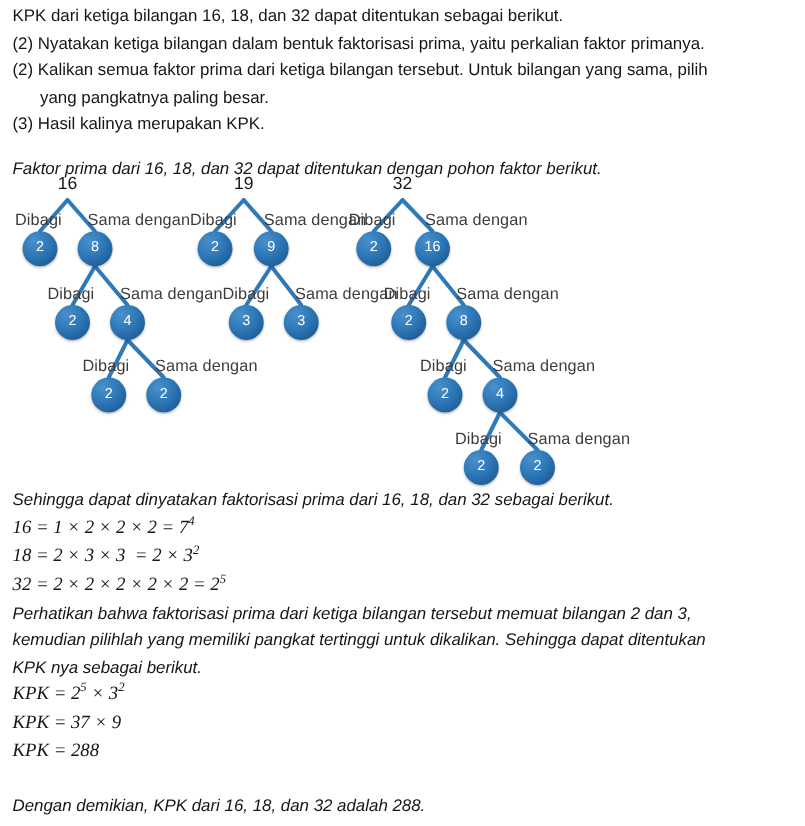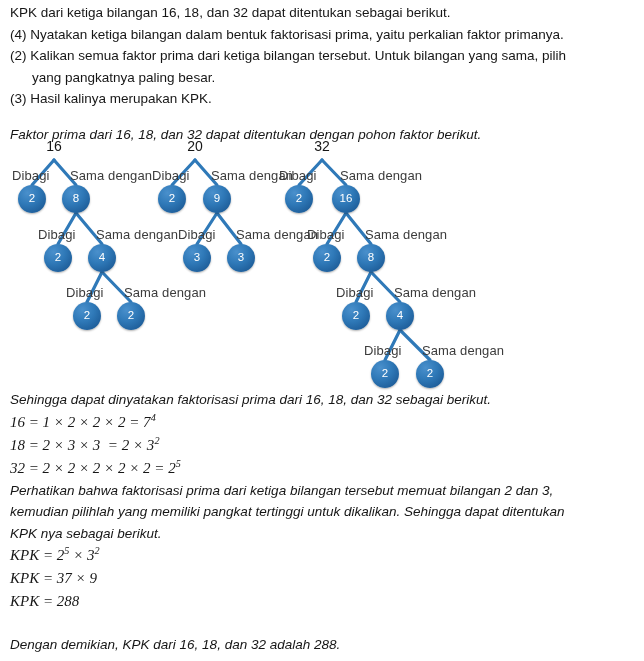--- a/index.html
+++ b/index.html
@@ -113,21 +113,21 @@
     letter-spacing: 0.1px;
   }
 </style>
 </head>
 <body>
 
 <div class="page">
 
   <div class="prose prose-top">
     <p class="line">KPK dari ketiga bilangan 16, 18, dan 32 dapat ditentukan sebagai berikut.</p>
-    <p class="line">(4) Nyatakan ketiga bilangan dalam bentuk faktorisasi prima, yaitu perkalian faktor primanya.</p>
+    <p class="line">(2) Nyatakan ketiga bilangan dalam bentuk faktorisasi prima, yaitu perkalian faktor primanya.</p>
     <p class="line justify">(2) Kalikan semua faktor prima dari ketiga bilangan tersebut. Untuk bilangan yang sama, pilih</p>
     <p class="line indent">yang pangkatnya paling besar.</p>
     <p class="line">(3) Hasil kalinya merupakan KPK.</p>
     <p class="line caption">Faktor prima dari 16, 18, dan 32 dapat ditentukan dengan pohon faktor berikut.</p>
   </div>
 
   <div class="diagram">
     <svg id="tree-edges" width="644" height="256">
         <line x1="54" y1="28" x2="32" y2="53" stroke="#2f79b8" stroke-width="3.2" stroke-linecap="round"></line>
         <line x1="54" y1="28" x2="76" y2="53" stroke="#2f79b8" stroke-width="3.2" stroke-linecap="round"></line>
@@ -155,21 +155,21 @@
         <div class="node" style="left: 44px; top: 112px;">2</div>
         <div class="node" style="left: 88px; top: 112px;">4</div>
         <div class="node" style="left: 73px; top: 170px;">2</div>
         <div class="node" style="left: 117px; top: 170px;">2</div>
         <div class="edge-label" style="left: 12px; top: 36px;">Dibagi</div>
         <div class="edge-label" style="left: 70px; top: 36px;">Sama dengan</div>
         <div class="edge-label" style="left: 38px; top: 95px;">Dibagi</div>
         <div class="edge-label" style="left: 96px; top: 95px;">Sama dengan</div>
         <div class="edge-label" style="left: 66px; top: 153px;">Dibagi</div>
         <div class="edge-label" style="left: 124px; top: 153px;">Sama dengan</div>
-        <div class="root-label" style="left: 195px; top: 6px;">20</div>
+        <div class="root-label" style="left: 195px; top: 6px;">19</div>
         <div class="node" style="left: 158px; top: 53px;">2</div>
         <div class="node" style="left: 203px; top: 53px;">9</div>
         <div class="node" style="left: 183px; top: 112px;">3</div>
         <div class="node" style="left: 227px; top: 112px;">3</div>
         <div class="edge-label" style="left: 152px; top: 36px;">Dibagi</div>
         <div class="edge-label" style="left: 211px; top: 36px;">Sama dengan</div>
         <div class="edge-label" style="left: 178px; top: 95px;">Dibagi</div>
         <div class="edge-label" style="left: 236px; top: 95px;">Sama dengan</div>
         <div class="root-label" style="left: 322px; top: 6px;">32</div>
         <div class="node" style="left: 285px; top: 53px;">2</div>

